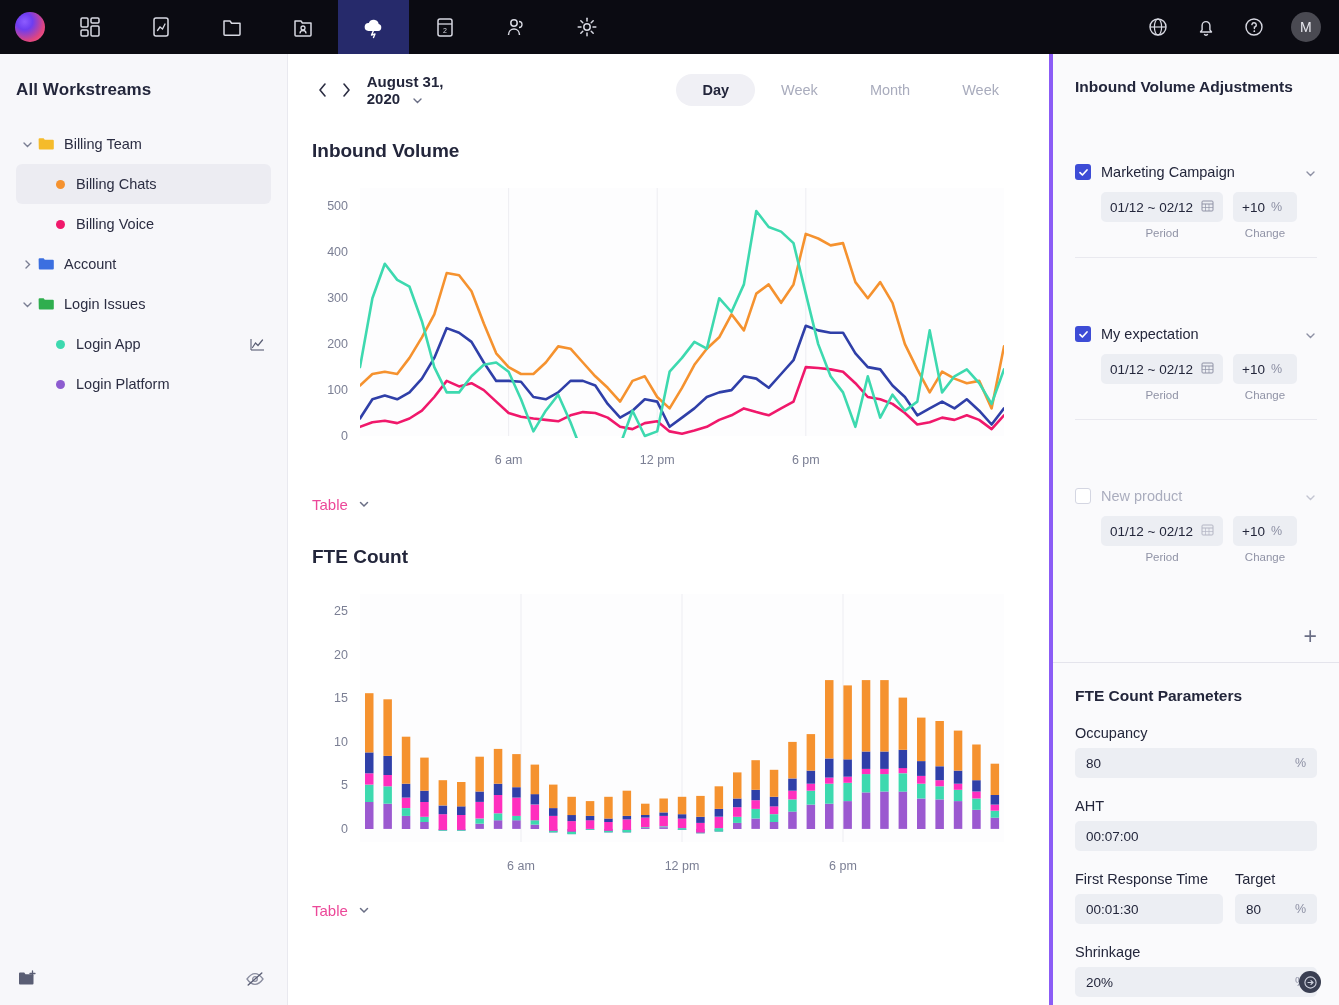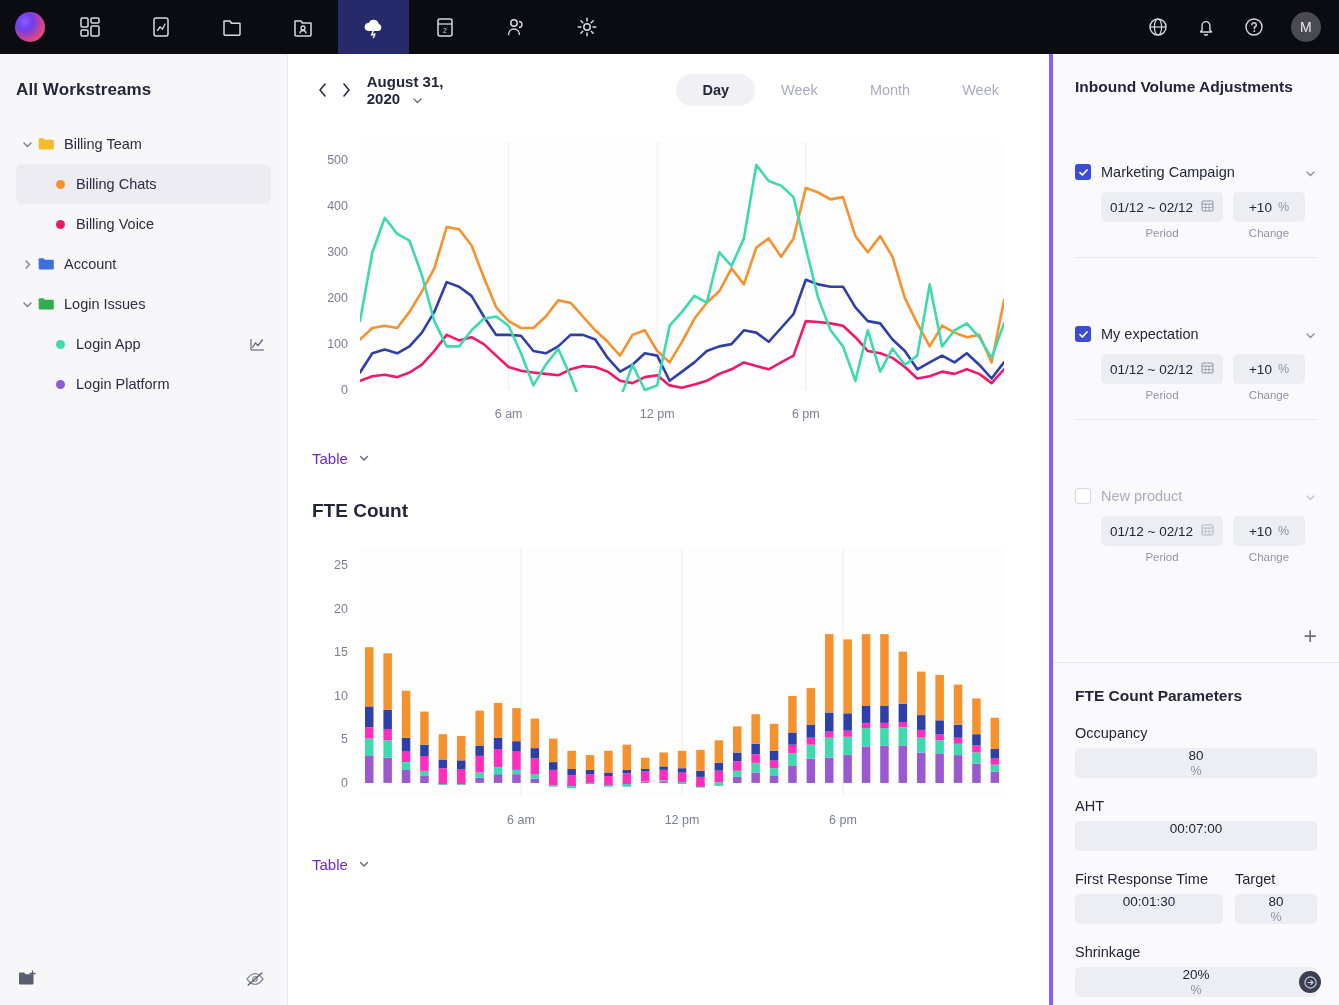--- a/index.html
+++ b/index.html
@@ -83,21 +83,21 @@
   .range-tab {
     font-size: 14.5px; color: #a9acbd; padding: 8px 26px; border-radius: 18px; cursor: pointer;
   }
   .range-tab.active { background: #f0f0f5; color: #23263b; font-weight: bold; }
 
   .scroll-area { flex: 1; overflow: hidden; padding: 0 24px; }
   .chart-title { font-size: 19px; font-weight: bold; color: #23263b; margin: 24px 0 0 0; }
   .chart-wrap { position: relative; margin-top: 16px; }
   .table-toggle {
     display: inline-flex; align-items: center; gap: 10px; margin-top: 14px;
-    font-size: 15px; color: #6d28d9; cursor: pointer;
+    font-size: 15px; color: #ec4899; cursor: pointer;
   }
 
   
   .rightpanel {
     width: 290px; flex: 0 0 290px; background: #fafafc;
     border-left: 4px solid #8b5cf6; display: flex; flex-direction: column; position: relative;
   }
   .rp-section { padding: 0 22px; }
   .rp-title { font-size: 15.5px; font-weight: bold; color: #23263b; padding: 24px 0 0 0; }
   .adj-item { padding-top: 20px; }
@@ -111,33 +111,33 @@
   .adj-name.dim { color: #aaadbe; }
   .chev { color: #8d90a4; display: flex; cursor: pointer; }
   .chev.dim { color: #c3c5d2; }
   .adj-fields { display: flex; gap: 10px; margin-top: 12px; padding-left: 26px; }
   .field { }
   .field-box {
     background: #eceef3; border-radius: 5px; height: 30px; display: flex;
     align-items: center; padding: 0 9px; gap: 6px;
   }
   .field-box.period { width: 122px; justify-content: space-between; }
-  .field-box.change { width: 72px; justify-content: center; }
+  .field-box.change { width: 64px; justify-content: flex-start; }
   .field-val { font-size: 13.5px; color: #23263b; }
   .field-unit { font-size: 12.5px; color: #8d90a4; }
   .field-cap { font-size: 11.5px; color: #9093a6; text-align: center; margin-top: 5px; }
   .rp-divider { height: 1px; background: #e9e9ef; margin: 18px 0 0 0; }
   .plus-row { display: flex; justify-content: flex-end; padding: 0 22px 14px 0; }
   .plus-btn { font-size: 23px; color: #6a6e85; cursor: pointer; line-height: 1; }
   .rp-split { height: 1px; background: #e4e4ec; }
 
   .param-label { font-size: 14.5px; color: #23263b; margin-top: 20px; }
   .param-box {
     background: #eceef3; border-radius: 5px; height: 30px; display: flex;
-    align-items: center; justify-content: space-between; padding: 0 11px; margin-top: 7px; flex-direction: column;
+    align-items: center; justify-content: space-between; padding: 0 11px; margin-top: 7px;
   }
   .param-box .v { font-size: 13.5px; color: #23263b; }
   .param-box .u { font-size: 12.5px; color: #8d90a4; }
   .param-two { display: flex; gap: 12px; }
   .param-two > div:first-child { flex: 1; }
   .param-two > div:last-child { width: 82px; }
   .rp-fab {
     position: absolute; right: 18px; bottom: 12px;
     width: 22px; height: 22px; border-radius: 50%; background: #3a3f52;
     display: flex; align-items: center; justify-content: center; cursor: pointer;
@@ -376,20 +376,21 @@
           <div class="range-tab active">Day</div>
           <div class="range-tab">Week</div>
           <div class="range-tab">Month</div>
           <div class="range-tab">Week</div>
         </div>
       </div>
 
       <div class="scroll-area">
 
         
+        <div class="chart-title">Inbound Volume</div>
         <div class="chart-wrap">
           <svg id="line-chart" width="700" height="300" viewBox="0 0 700 300">
               <rect x="48" y="10" width="644" height="248" fill="#fdfdfe"></rect>
               <text x="36" y="262" text-anchor="end" font-size="12.5" fill="#7b7f94" font-family="Liberation Sans, sans-serif">0</text>
               <text x="36" y="216.07407407407408" text-anchor="end" font-size="12.5" fill="#7b7f94" font-family="Liberation Sans, sans-serif">100</text>
               <text x="36" y="170.14814814814815" text-anchor="end" font-size="12.5" fill="#7b7f94" font-family="Liberation Sans, sans-serif">200</text>
               <text x="36" y="124.22222222222223" text-anchor="end" font-size="12.5" fill="#7b7f94" font-family="Liberation Sans, sans-serif">300</text>
               <text x="36" y="78.2962962962963" text-anchor="end" font-size="12.5" fill="#7b7f94" font-family="Liberation Sans, sans-serif">400</text>
               <text x="36" y="32.37037037037038" text-anchor="end" font-size="12.5" fill="#7b7f94" font-family="Liberation Sans, sans-serif">500</text>
               <line x1="196.6153846153846" y1="10" x2="196.6153846153846" y2="258" stroke="#ededf2" stroke-width="1"></line>

